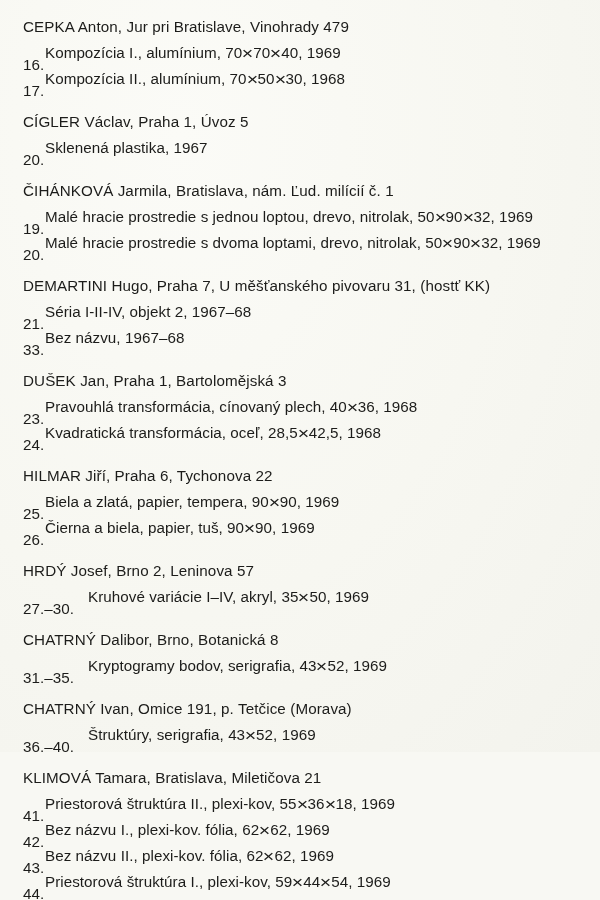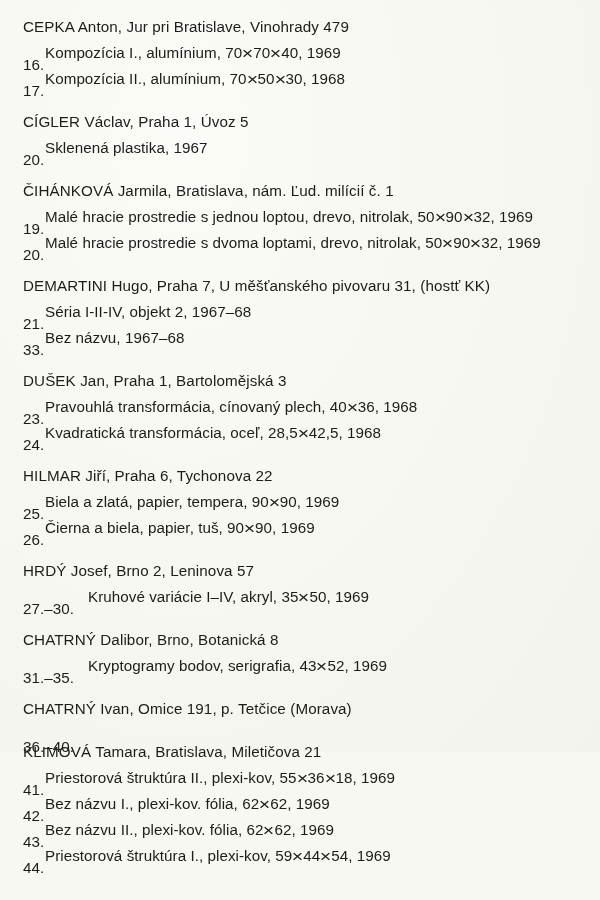--- a/index.html
+++ b/index.html
@@ -156,20 +156,21 @@
         <div class="artist-heading">CHATRNÝ Dalibor, Brno, Botanická 8</div>
         <div class="work-item range">
           <span class="work-number">31.–35.</span>
           <span class="work-text">Kryptogramy bodov, serigrafia, 43<span class="mult">×</span>52, 1969</span>
         </div>
       </div>
       <div class="entry-block">
         <div class="artist-heading">CHATRNÝ Ivan, Omice 191, p. Tetčice (Morava)</div>
         <div class="work-item range">
           <span class="work-number">36.–40.</span>
+          <span class="work-text">Štruktúry, serigrafia, 43<span class="mult">×</span>52, 1969</span>
         </div>
       </div>
       <div class="entry-block">
         <div class="artist-heading">KLIMOVÁ Tamara, Bratislava, Miletičova 21</div>
         <div class="work-item">
           <span class="work-number">41.</span>
           <span class="work-text">Priestorová štruktúra II., plexi-kov, 55<span class="mult">×</span>36<span class="mult">×</span>18, 1969</span>
         </div>
         <div class="work-item">
           <span class="work-number">42.</span>

